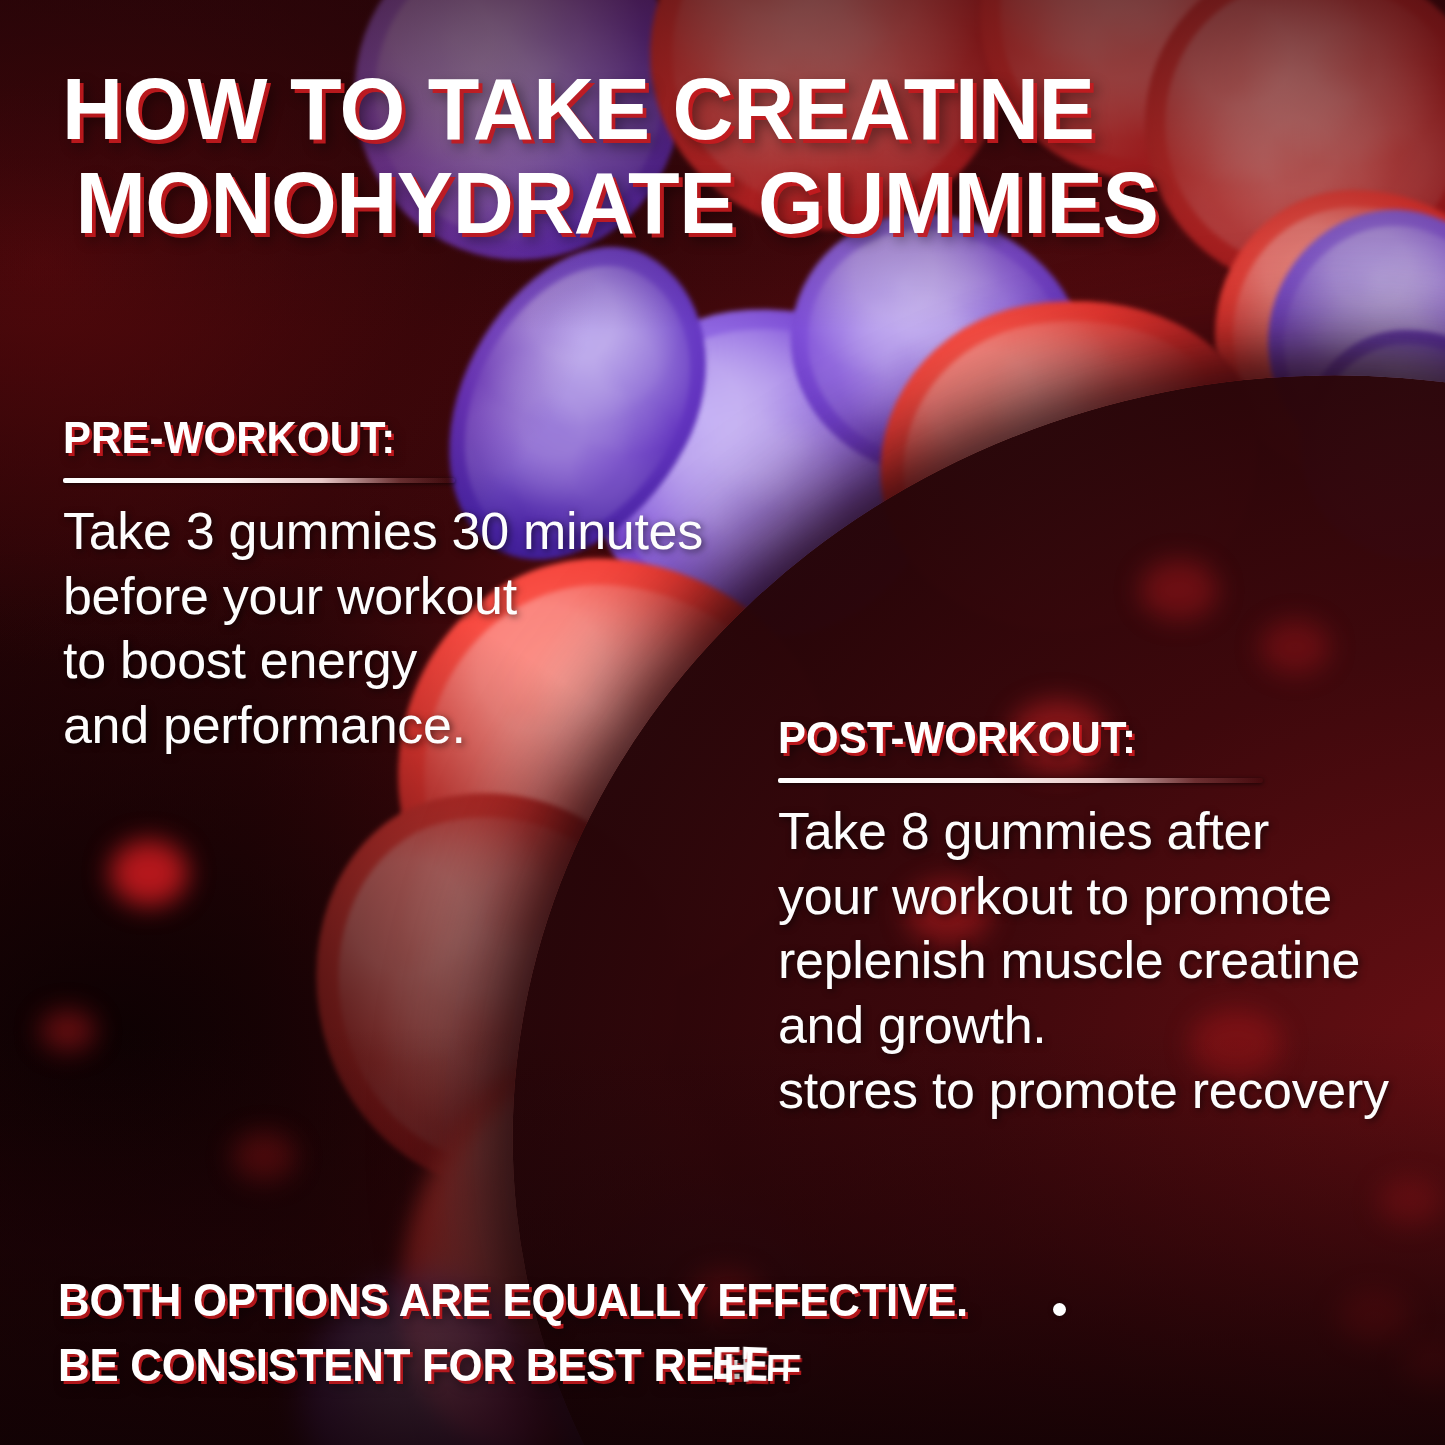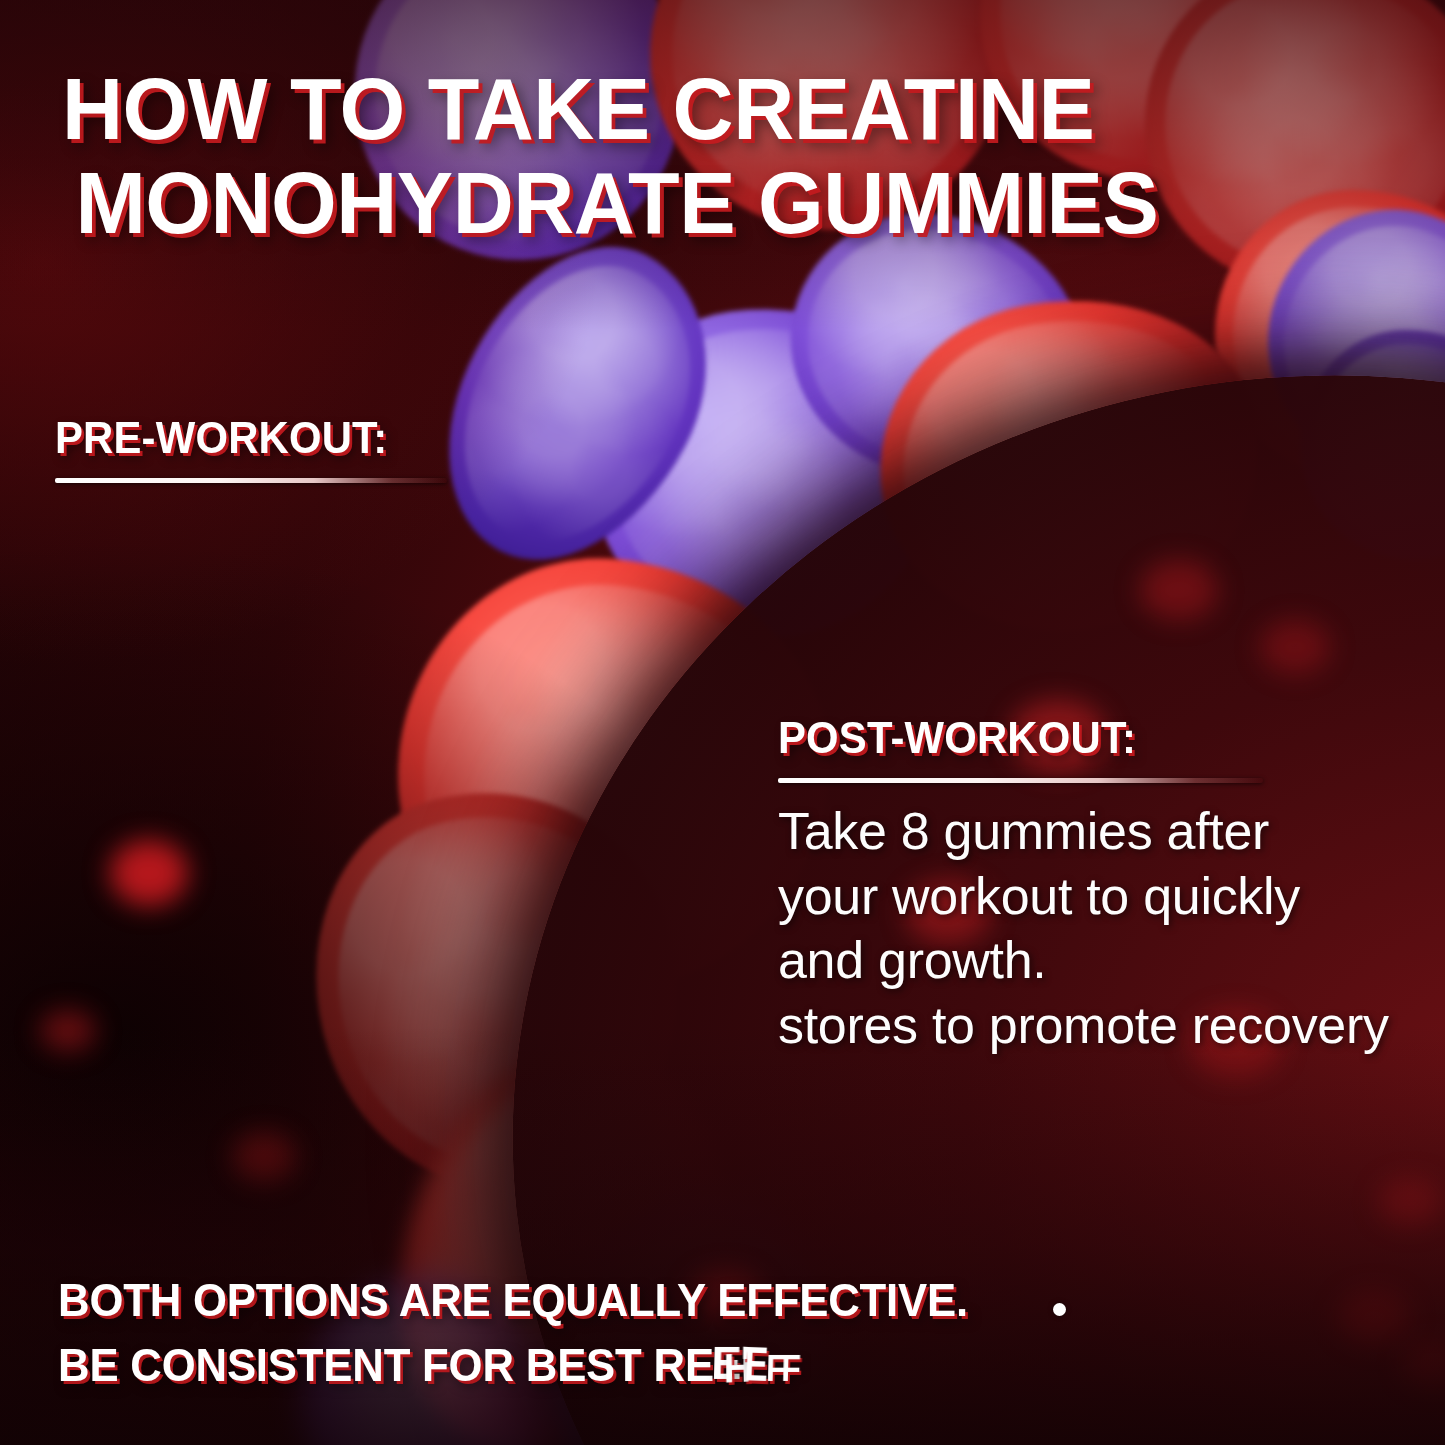--- a/index.html
+++ b/index.html
@@ -94,21 +94,21 @@
     font-size:88px; line-height:1.07;
     font-weight:700; color:#ffffff;
     letter-spacing:-0.5px;
     text-transform:uppercase;
     transform:scaleX(.96); transform-origin:left top;
     text-shadow:4px 4px 0 rgba(196,26,30,.92), 7px 7px 14px rgba(0,0,0,.45);
   }
   .title-l2{ padding-left:14px; }
 
   .block{ position:absolute; }
-  .block-pre { left:55px;  top:412px; width:480px; }
+  .block-pre { left:63px;  top:412px; width:480px; }
   .block-post{ left:778px; top:712px; width:630px; }
 
   .kicker{
     font-size:45px; font-weight:700;
     color:#fff; letter-spacing:.2px;
     text-transform:uppercase;
     transform:scaleX(.93); transform-origin:left center;
     text-shadow:3px 3px 0 rgba(193,24,29,.95), 5px 5px 10px rgba(0,0,0,.5);
     white-space:nowrap;
   }
@@ -217,28 +217,35 @@
   <div class="txt-layer">
 
     <h1 class="title">
       <span class="ln">HOW TO TAKE CREATINE</span>
       <span class="ln title-l2">MONOHYDRATE GUMMIES</span>
     </h1>
 
     <section class="block block-pre">
       <div class="kicker">PRE-WORKOUT:</div>
       <div class="rule rule-pre"></div>
+      <div class="body">
+        <span class="ln">Take 3 gummies 30 minutes</span>
+        <span class="ln">before your workout</span>
+        <span class="ln">to boost energy</span>
+        <span class="ln">and performance.</span>
+      </div>
     </section>
 
     <section class="block block-post">
       <div class="kicker">POST-WORKOUT:</div>
       <div class="rule rule-post"></div>
       <div class="body">
         <span class="ln">Take 8 gummies after</span>
-        <span class="ln">your workout to quickly</span>
+        <span class="ln">your workout to promote</span>
+        <span class="ln">replenish muscle creatine</span>
         <span class="ln">and growth.</span>
         <span class="ln">stores to promote recovery</span>
       </div>
     </section>
 
     <div class="footer">
       <span class="ln">BOTH OPTIONS ARE EQUALLY EFFECTIVE.</span>
       <span class="ln"><span>BE CONSISTENT FOR BEST RE</span><span class="glitch-word"><span class="gA">E</span><span class="gB">H</span><span class="gC">'E</span><span class="gD">FF</span></span></span>
     </div>
     <div class="dot-artifact"></div>

